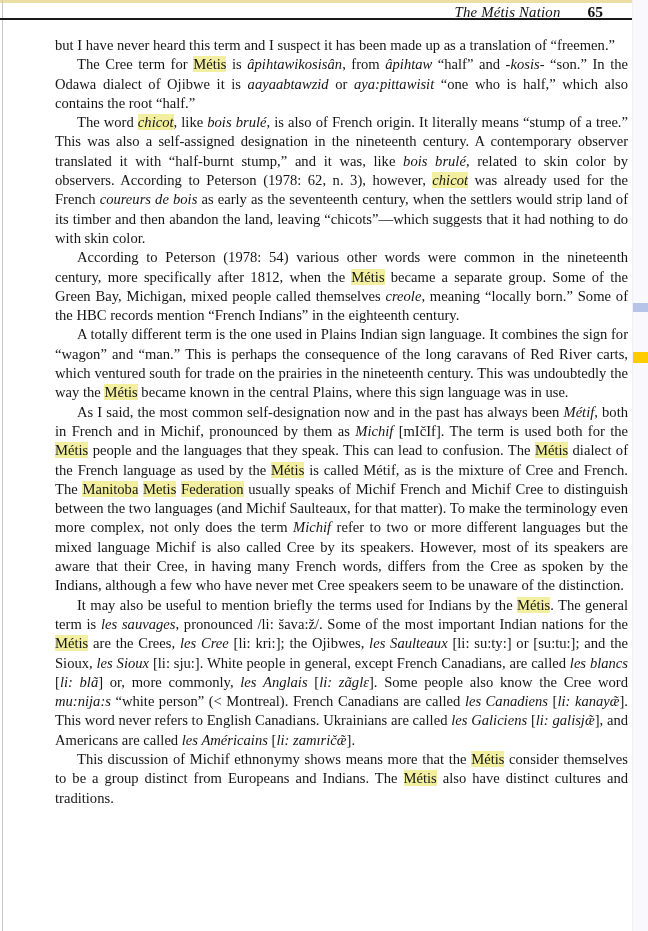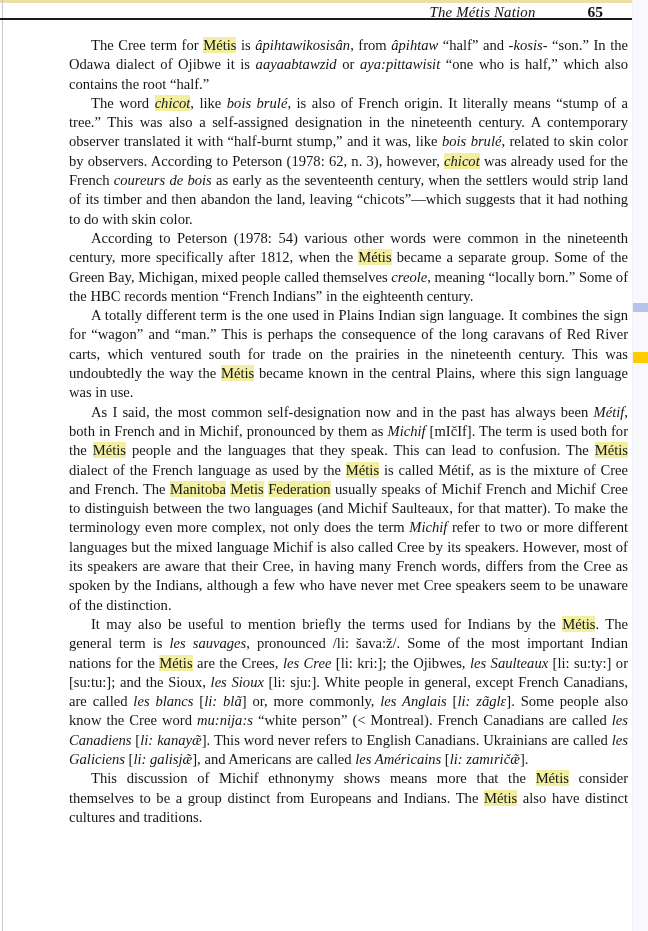--- a/index.html
+++ b/index.html
@@ -16,49 +16,50 @@
   .right-strip{position:absolute;left:632px;top:0;width:16px;height:931px;border-left:1px solid #eef0f8;}
   .tab{position:absolute;left:633px;width:15px;}
   .tab.t0{top:303px;height:9px;}
   .tab.t1{top:352px;height:11px;}
   .header{
     position:absolute;top:3px;left:0;width:603px;
     display:flex;justify-content:flex-end;align-items:baseline;
     color:#111;
   }
   .header .title{font-style:italic;font-size:14.8px;letter-spacing:.2px;}
-  .header .pagenum{font-weight:bold;font-size:15.5px;margin-left:52px;}
+  .header .pagenum{font-weight:bold;font-size:15.5px;margin-left:27px;}
   .rule{position:absolute;left:0;top:18px;width:632px;height:1.6px;background:#1a1a1a;}
   .page-text{
     position:absolute;left:55px;top:36px;width:573px;
     font-size:14.6px;line-height:19.3px;
     text-align:justify;color:#151515;
   }
   .para{margin:0;}
-  .para.indent{text-indent:22px;margin-left:14px;}
+  .para.indent{text-indent:22px;}
   .it{font-style:italic;}
   .hl{background:var(--hl,#f3efa3);}
 </style>
 </head>
 <body>
 
 <div class="scan">
   <div class="top-edge" style="background: rgb(236, 223, 166);"></div>
   <div class="left-edge" style="background: rgb(201, 201, 201);"></div>
   <div class="right-strip" style="background: rgb(248, 248, 253);"></div>
   <div class="tab t0" style="background: rgb(181, 196, 232);"></div>
   <div class="tab t1" style="background: rgb(255, 204, 0);"></div>
 
   <div class="header">
     <span class="title">The Métis Nation</span>
     <span class="pagenum">65</span>
   </div>
   <div class="rule"></div>
 
   <div class="page-text">
+      <p class="para"><span>but I have never heard this term and I suspect it has been made up as a translation of “freemen.”</span></p>
       <p class="para indent"><span>The Cree term for </span><span class="hl">Métis</span><span> is </span><span class="it">âpihtawikosisân</span><span>, from </span><span class="it">âpihtaw</span><span> “half” and </span><span class="it">-kosis-</span><span> “son.” In the Odawa dialect of Ojibwe it is </span><span class="it">aayaabtawzid</span><span> or </span><span class="it">aya:pittawisit</span><span> “one who is half,” which also contains the root “half.”</span></p>
       <p class="para indent"><span>The word </span><span class="it hl">chicot</span><span>, like </span><span class="it">bois brulé</span><span>, is also of French origin. It literally means “stump of a tree.” This was also a self-assigned designation in the nineteenth century. A contemporary observer translated it with “half-burnt stump,” and it was, like </span><span class="it">bois brulé</span><span>, related to skin color by observers. According to Peterson (1978: 62, n. 3), however, </span><span class="it hl">chicot</span><span> was already used for the French </span><span class="it">coureurs de bois</span><span> as early as the seventeenth century, when the settlers would strip land of its timber and then abandon the land, leaving “chicots”—which suggests that it had nothing to do with skin color.</span></p>
       <p class="para indent"><span>According to Peterson (1978: 54) various other words were common in the nineteenth century, more specifically after 1812, when the </span><span class="hl">Métis</span><span> became a separate group. Some of the Green Bay, Michigan, mixed people called themselves </span><span class="it">creole</span><span>, meaning “locally born.” Some of the HBC records mention “French Indians” in the eighteenth century.</span></p>
       <p class="para indent"><span>A totally different term is the one used in Plains Indian sign language. It combines the sign for “wagon” and “man.” This is perhaps the consequence of the long caravans of Red River carts, which ventured south for trade on the prairies in the nineteenth century. This was undoubtedly the way the </span><span class="hl">Métis</span><span> became known in the central Plains, where this sign language was in use.</span></p>
       <p class="para indent"><span>As I said, the most common self-designation now and in the past has always been </span><span class="it">Métif</span><span>, both in French and in Michif, pronounced by them as </span><span class="it">Michif</span><span> [mIčIf]. The term is used both for the </span><span class="hl">Métis</span><span> people and the languages that they speak. This can lead to confusion. The </span><span class="hl">Métis</span><span> dialect of the French language as used by the </span><span class="hl">Métis</span><span> is called Métif, as is the mixture of Cree and French. The </span><span class="hl">Manitoba</span><span> </span><span class="hl">Metis</span><span> </span><span class="hl">Federation</span><span> usually speaks of Michif French and Michif Cree to distinguish between the two languages (and Michif Saulteaux, for that matter). To make the terminology even more complex, not only does the term </span><span class="it">Michif</span><span> refer to two or more different languages but the mixed language Michif is also called Cree by its speakers. However, most of its speakers are aware that their Cree, in having many French words, differs from the Cree as spoken by the Indians, although a few who have never met Cree speakers seem to be unaware of the distinction.</span></p>
       <p class="para indent"><span>It may also be useful to mention briefly the terms used for Indians by the </span><span class="hl">Métis</span><span>. The general term is </span><span class="it">les sauvages</span><span>, pronounced /li: šava:ž/. Some of the most important Indian nations for the </span><span class="hl">Métis</span><span> are the Crees, </span><span class="it">les Cree</span><span> [li: kri:]; the Ojibwes, </span><span class="it">les Saulteaux</span><span> [li: su:ty:] or [su:tu:]; and the Sioux, </span><span class="it">les Sioux</span><span> [li: sju:]. White people in general, except French Canadians, are called </span><span class="it">les blancs</span><span> [</span><span class="it">li: blã</span><span>] or, more commonly, </span><span class="it">les Anglais</span><span> [</span><span class="it">li: zãglɛ</span><span>]. Some people also know the Cree word </span><span class="it">mu:nija:s</span><span> “white person” (&lt; Montreal). French Canadians are called </span><span class="it">les Canadiens</span><span> [</span><span class="it">li: kanayæ̃</span><span>]. This word never refers to English Canadians. Ukrainians are called </span><span class="it">les Galiciens</span><span> [</span><span class="it">li: galisjæ̃</span><span>], and Americans are called </span><span class="it">les Américains</span><span> [</span><span class="it">li: zamıričæ̃</span><span>].</span></p>
       <p class="para indent"><span>This discussion of Michif ethnonymy shows means more that the </span><span class="hl">Métis</span><span> consider themselves to be a group distinct from Europeans and Indians. The </span><span class="hl">Métis</span><span> also have distinct cultures and traditions.</span></p>
     </div>
 </div>
 

